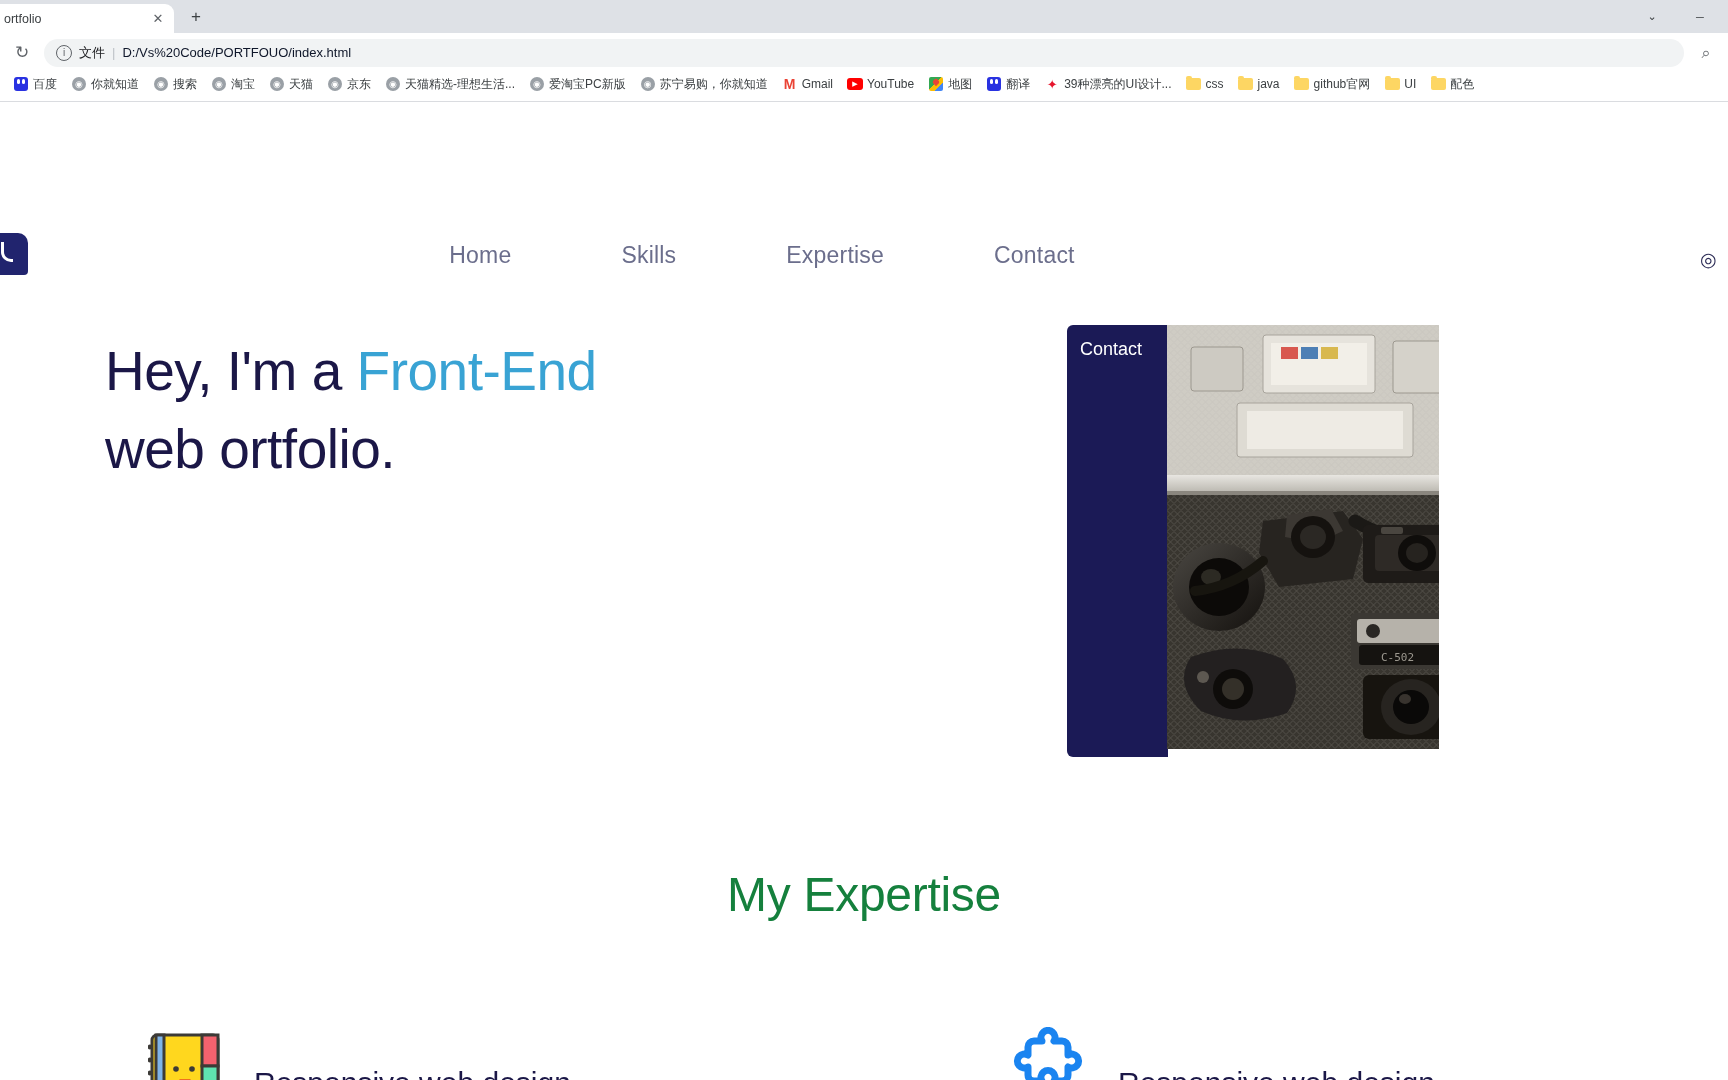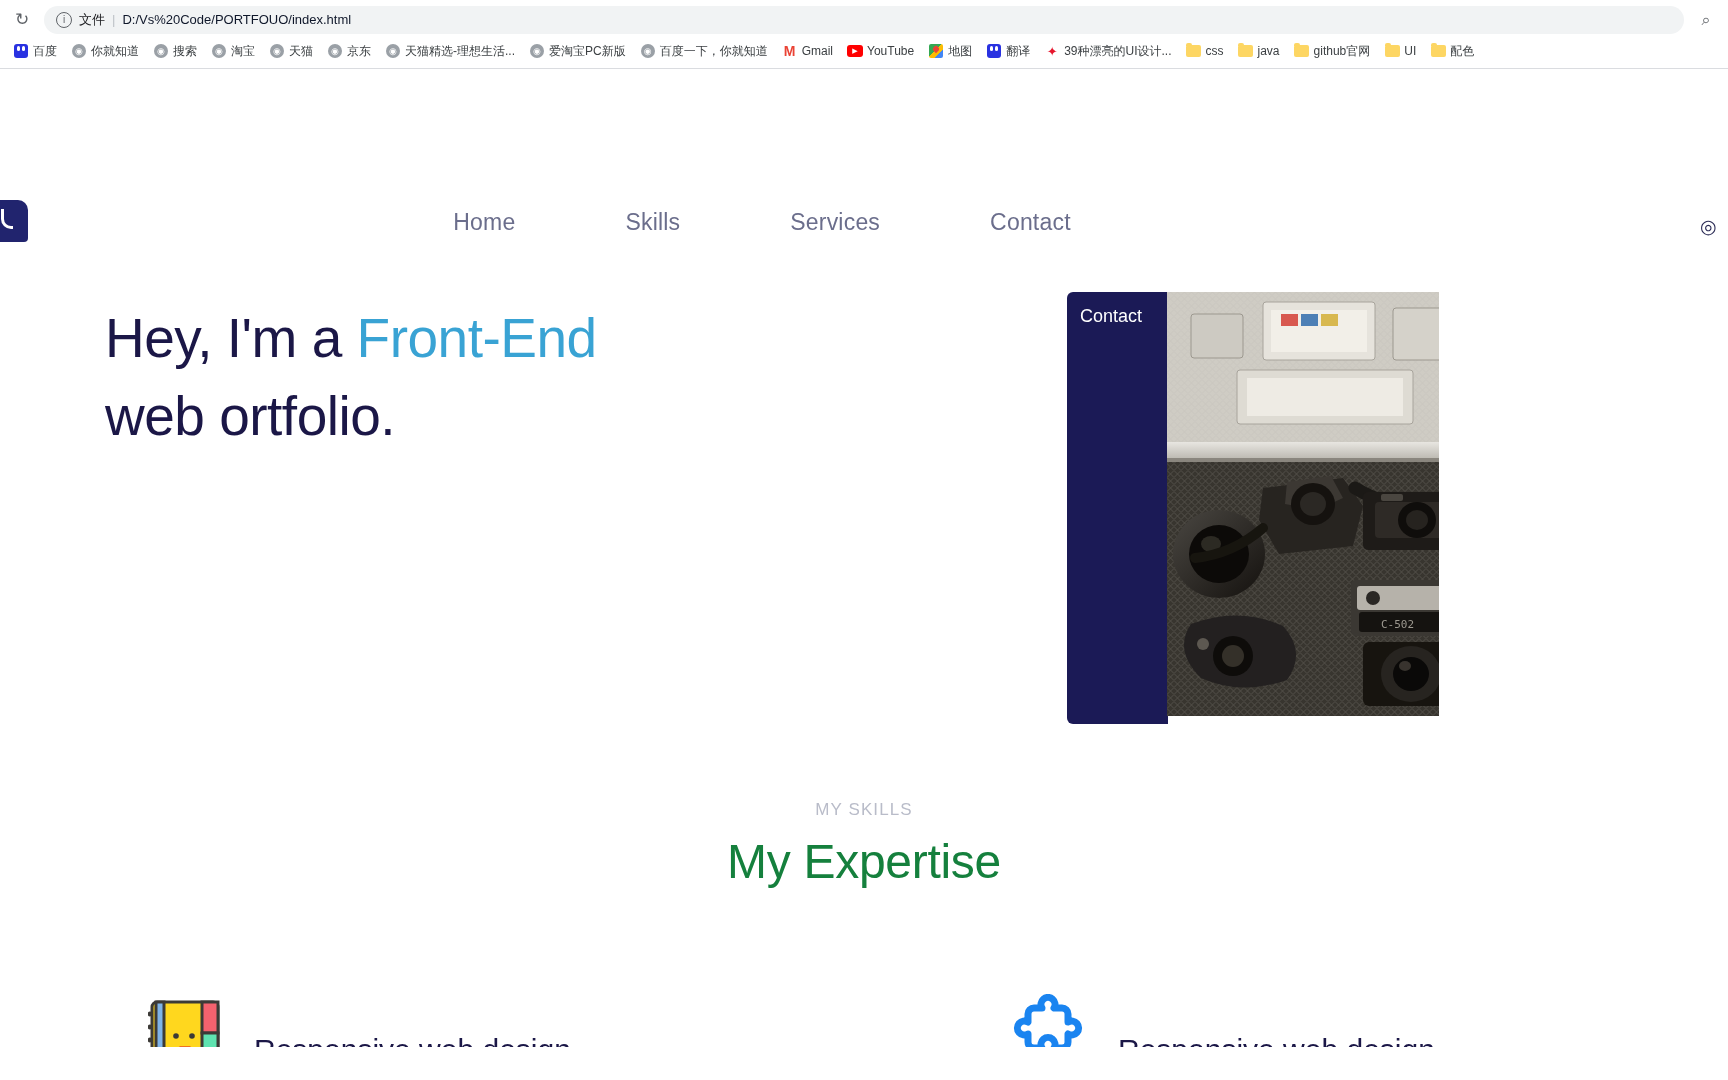--- a/index.html
+++ b/index.html
@@ -310,20 +310,31 @@
     color: #1b1747;
     white-space: nowrap;
     padding-top: 34px;
   }
 </style>
 </head>
 <body>
 
 <div class="browser">
 
+  <div class="tabstrip">
+    <div class="tab">
+      <span class="tab-title">ortfolio</span>
+      <span class="tab-close">✕</span>
+    </div>
+    <div class="newtab">+</div>
+    <div class="win-controls">
+      <div class="win-btn">⌄</div>
+      <div class="win-btn">─</div>
+    </div>
+  </div>
 
   <div class="toolbar">
     <div class="tb-icon" style="font-size:17px;">↻</div>
     <div class="omnibox">
       <span class="omni-info">i</span>
       <span class="omni-scheme">文件</span>
       <span class="omni-sep">|</span>
       <span class="omni-url">D:/Vs%20Code/PORTFOUO/index.html</span>
     </div>
     <div class="tb-right">
@@ -377,21 +388,21 @@
     <div class="bm">
         <span class="bm-ico">
           <span class="ico-globe">◉</span>
         </span>
         <span class="bm-label">爱淘宝PC新版</span>
       </div>
     <div class="bm">
         <span class="bm-ico">
           <span class="ico-globe">◉</span>
         </span>
-        <span class="bm-label">百度一下，你就知道</span>
+        <span class="bm-label">苏宁易购，你就知道</span>
       </div>
     <div class="bm">
         <span class="bm-ico ico-gmail">M</span>
         <span class="bm-label">Gmail</span>
       </div>
     <div class="bm">
         <span class="bm-ico">
           <span class="ico-yt">▶</span>
         </span>
         <span class="bm-label">YouTube</span>
@@ -446,21 +457,21 @@
 
   <div class="page">
 
     <div class="logo">
       <div class="mark"></div>
     </div>
 
     <nav class="nav">
       <a href="#">Home</a>
       <a href="#">Skills</a>
-      <a href="#">Services</a>
+      <a href="#">Expertise</a>
       <a href="#">Contact</a>
     </nav>
 
     <div class="social-right">◎</div>
 
     <h1 class="hero-title"><span>Hey, I'm a </span><span class="accent">Front-End</span><span> web ortfolio.</span></h1>
 
 
     <div class="contact-card">
       <span class="label">Contact</span>
@@ -534,21 +545,20 @@
         <rect x="196" y="350" width="96" height="64" rx="6" fill="#17140f"></rect>
         <ellipse cx="244" cy="382" rx="30" ry="28" fill="#272420"></ellipse>
         <ellipse cx="244" cy="382" rx="18" ry="17" fill="#0a0908"></ellipse>
         <ellipse cx="238" cy="374" rx="6" ry="5" fill="#575048" opacity="0.6"></ellipse>
 
         <rect x="296" y="170" width="24" height="254" fill="#b9b6ae" opacity="0.55"></rect>
         <rect x="296" y="170" width="24" height="254" fill="url(#mesh)"></rect>
       </svg>
     </div>
 
-    <div class="skills-eyebrow">MY SKILLS</div>
     <div class="skills-title">My Expertise</div>
 
     <div class="skill-row">
 
       <div class="skill-card">
         <div class="skill-icon">
           <svg viewBox="0 0 78 78" xmlns="http://www.w3.org/2000/svg">
             <rect x="4" y="8" width="66" height="62" rx="5" fill="#ffd71e" stroke="#3c3a36" stroke-width="3"></rect>
             <rect x="54" y="8" width="16" height="31" rx="0" fill="#f4626e" stroke="#3c3a36" stroke-width="3"></rect>
             <rect x="54" y="39" width="16" height="31" fill="#5fe3b0" stroke="#3c3a36" stroke-width="3"></rect>

